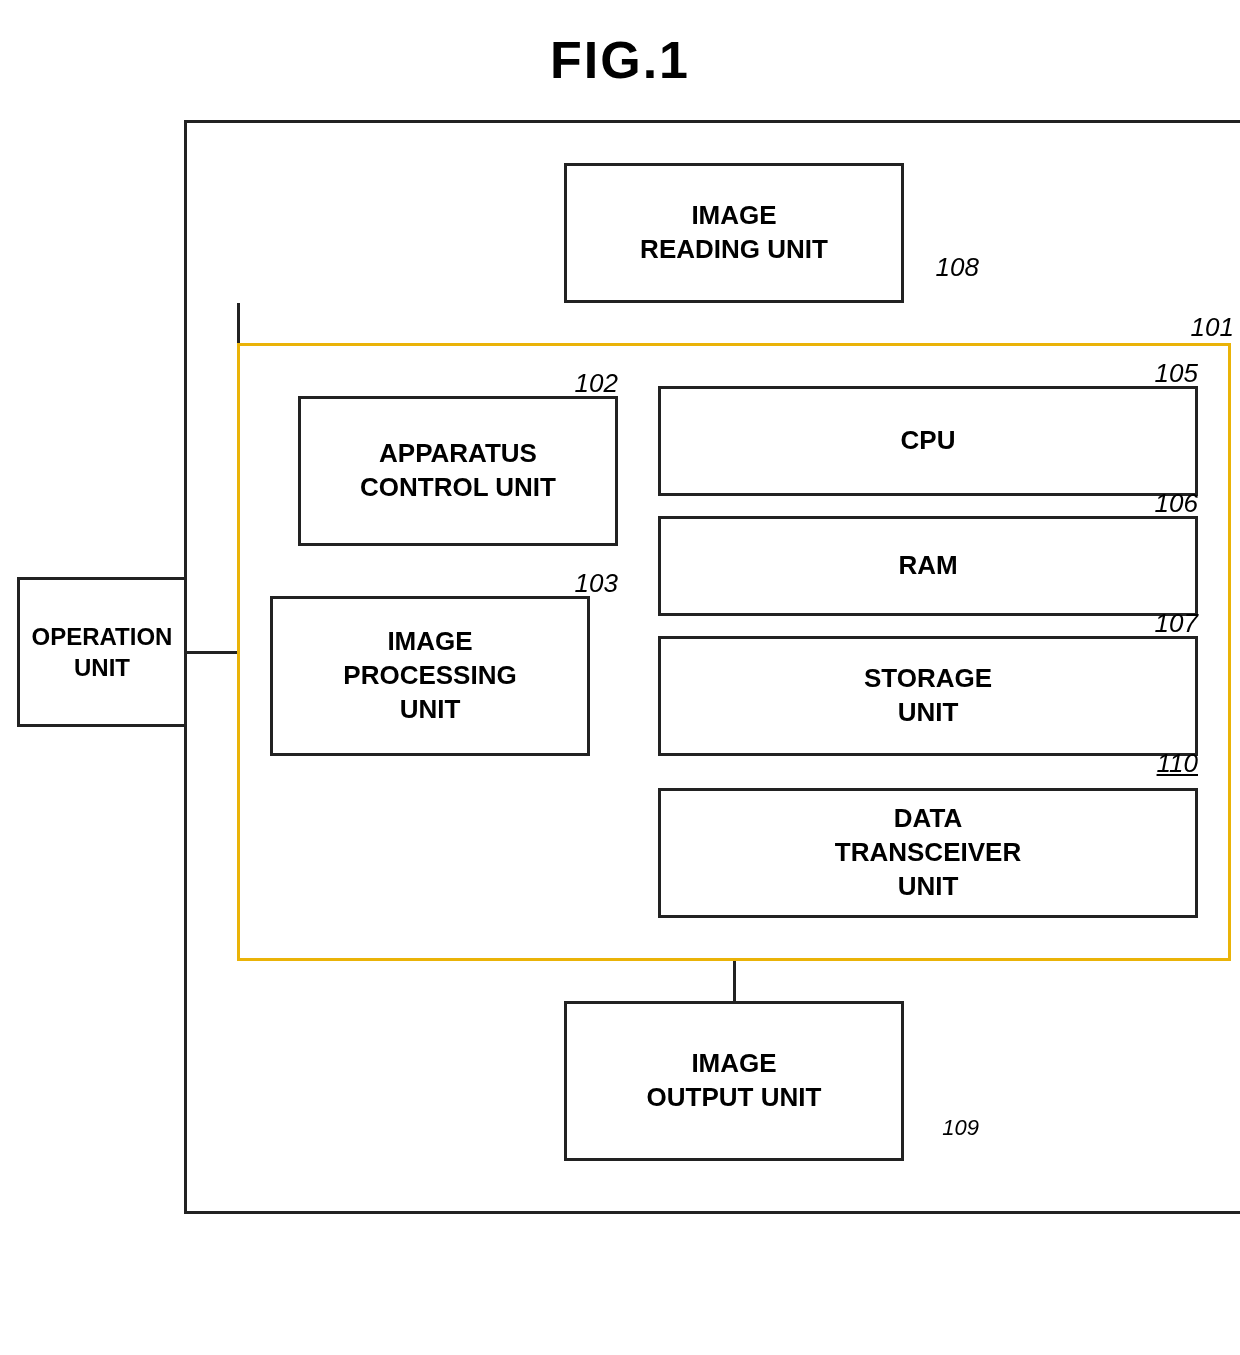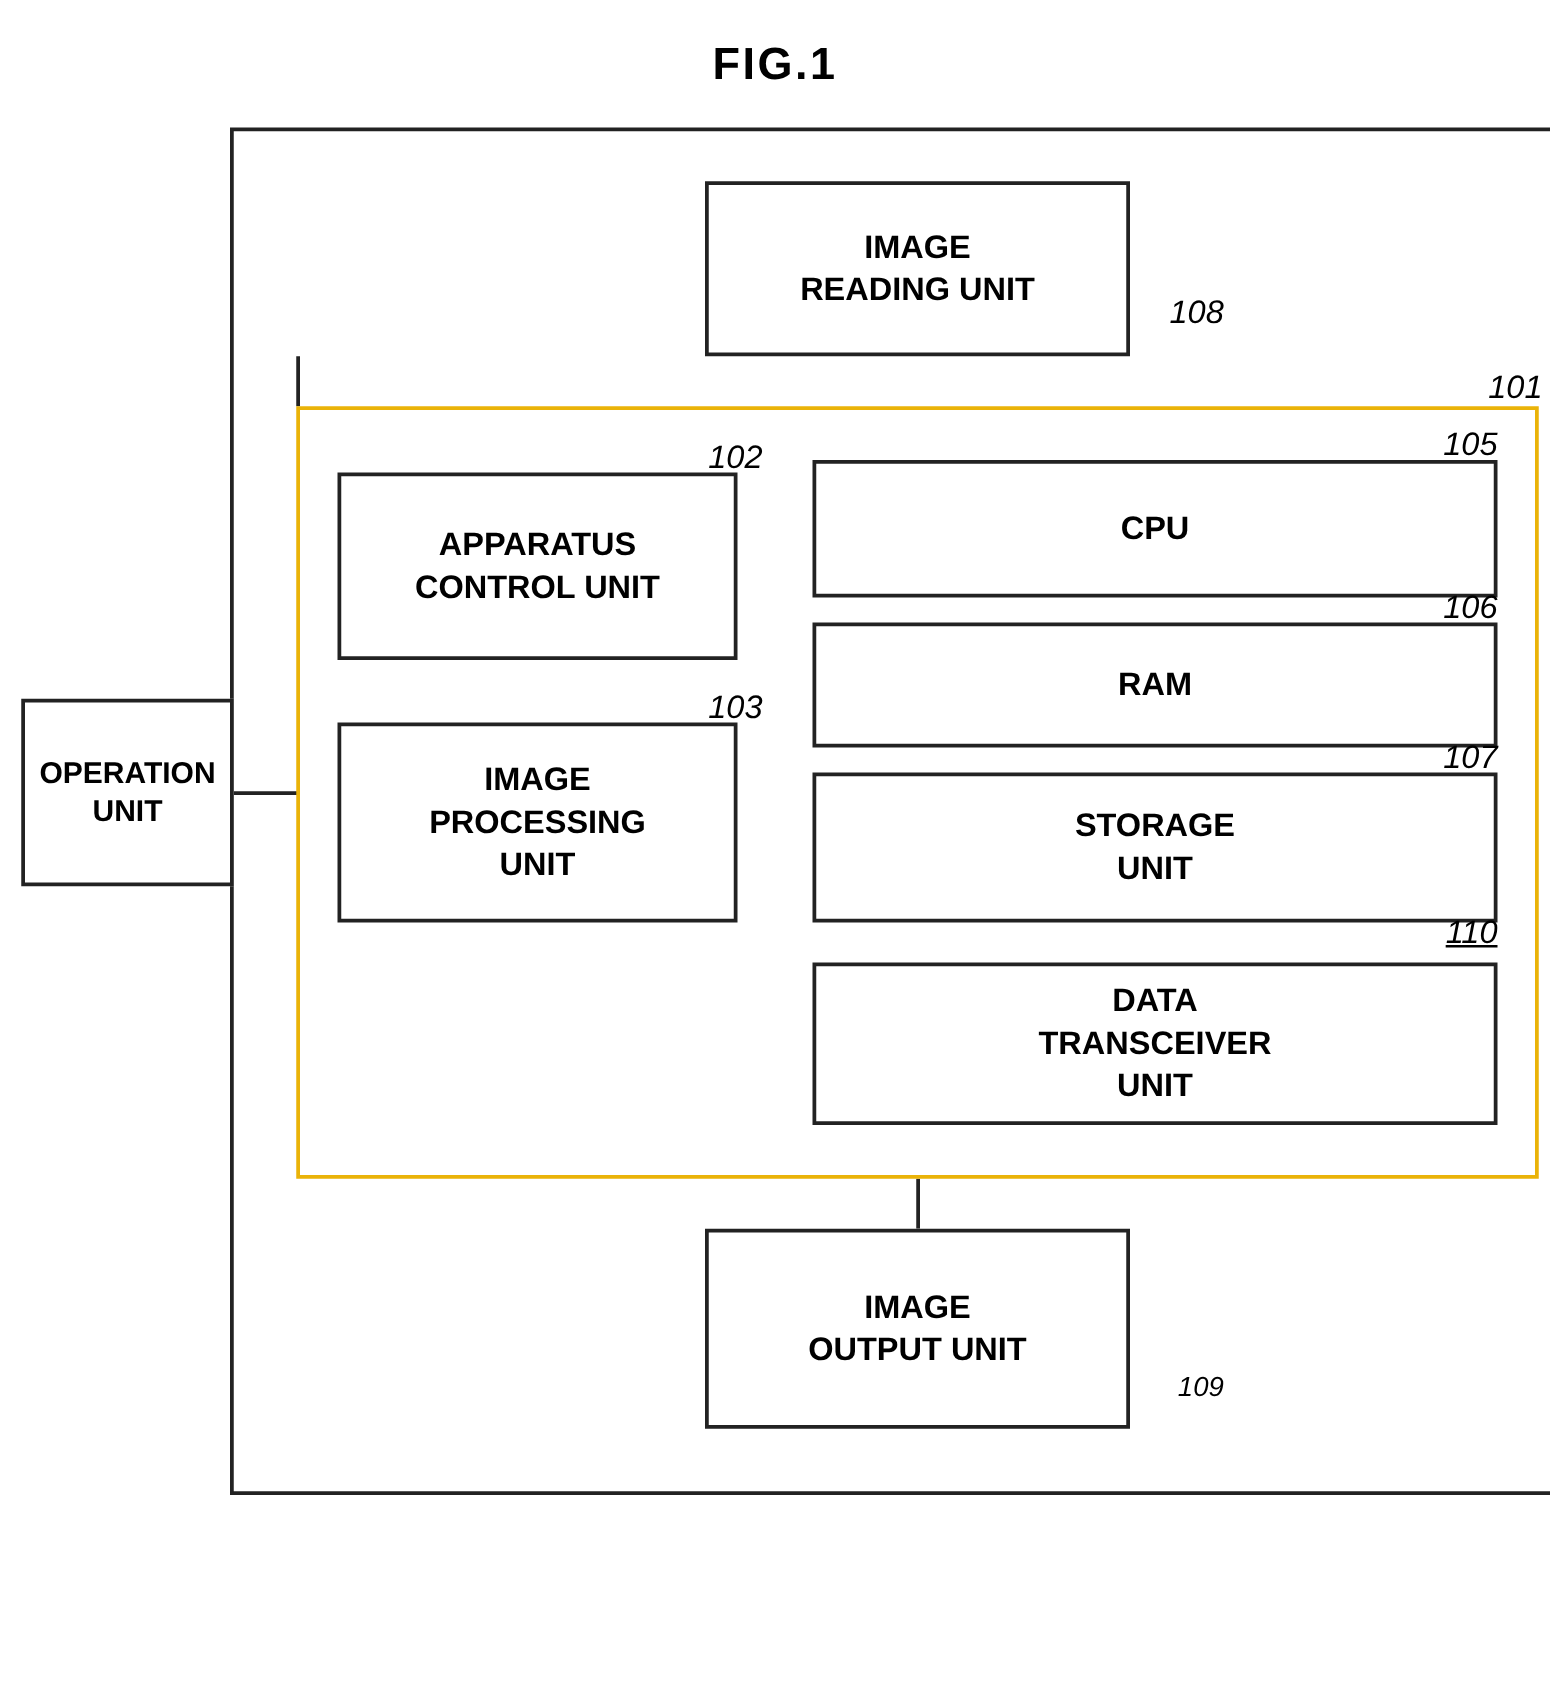--- a/index.html
+++ b/index.html
@@ -9,21 +9,21 @@
       font-family: Arial, sans-serif;
       width: 1240px;
       height: 1355px;
       display: flex;
       flex-direction: column;
       align-items: center;
       padding: 30px 40px;
     }
 
     .page-title {
-      font-size: 36px;
+      font-size: 52px;
       font-weight: 900;
       letter-spacing: 2px;
       margin-bottom: 30px;
       font-family: Arial Black, Arial, sans-serif;
     }
 
     .outer-box {
       border: 3px solid #222;
       width: 1100px;
       padding: 40px 50px 50px 50px;
@@ -209,21 +209,21 @@
         </div>
 
         <div style="width:52px;height:3px;background:#222;"></div>
       </div>
 
       <div class="inner-box">
         <span class="ref-label inner-ref">101</span>
 
         <div class="inner-left">
 
-          <div style="position:relative;">
+          <div style="position:relative;margin-left:28px;">
             <span class="ref-label" style="top:-28px;right:0;font-style:italic;font-size:26px;">102</span>
             <div class="block apparatus-block">
               <span>APPARATUS</span>
               <span>CONTROL UNIT</span>
             </div>
           </div>
 
           <div style="position:relative;">
             <span class="ref-label" style="top:-28px;right:0;font-style:italic;font-size:26px;">103</span>
             <div class="block image-processing-block">

